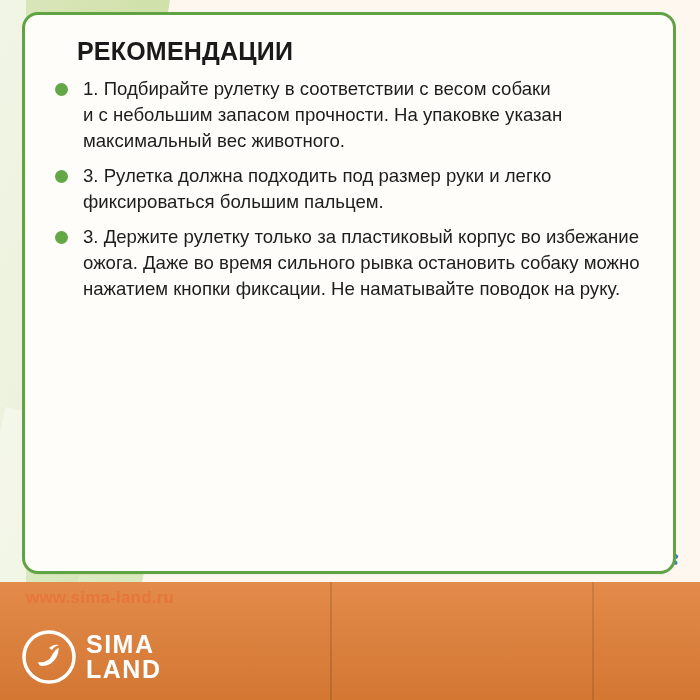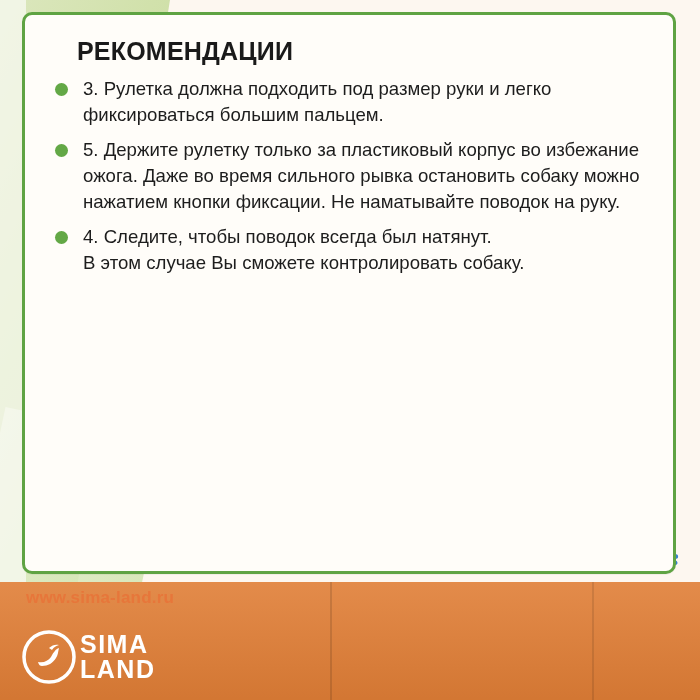--- a/index.html
+++ b/index.html
@@ -108,21 +108,21 @@
 
   
   .card {
     position: absolute;
     left: 22px;
     top: 12px;
     width: 654px;
     height: 562px;
     background: #fffdf9;
     border: 3px solid #5fa343;
-    border-radius: 10px;
+    border-radius: 16px;
     box-sizing: border-box;
     box-shadow: 0 1px 0 rgba(0,0,0,.04);
     overflow: hidden;
   }
   .card-inner {
     position: absolute;
     left: 0; top: 0;
     width: 100%;
     height: 100%;
     padding: 16px 22px 10px 28px;
@@ -173,21 +173,21 @@
     color: #e7763a;
     font-weight: bold;
     letter-spacing: .2px;
   }
   .logo-wrap {
     position: absolute;
     left: 22px;
     bottom: 14px;
     display: flex;
     align-items: center;
-    gap: 4px;
+    gap: 10px;
   }
   .logo-mark {
     width: 54px;
     height: 58px;
     flex: 0 0 auto;
   }
   .logo-text {
     color: #ffffff;
     font-weight: bold;
     font-size: 25px;
@@ -212,35 +212,36 @@
 
   <div class="orange-band"></div>
   <div class="band-seam"></div>
   <div class="band-seam2"></div>
 
   <div class="card">
     <div class="card-inner">
       <div class="card-title">РЕКОМЕНДАЦИИ</div>
 
       <ul class="rules">
+        <li class="rule">
+          <span class="bullet"></span>
+          <span class="rule-text">1. Подбирайте рулетку в соответствии с весом собаки
+и с небольшим запасом прочности. На упаковке указан
+максимальный вес животного.</span>
+        </li>
         <li class="rule">
           <span class="bullet"></span>
           <span class="rule-text">3. Рулетка должна подходить под размер руки и легко
 фиксироваться большим пальцем.</span>
         </li>
         <li class="rule">
           <span class="bullet"></span>
-          <span class="rule-text">5. Держите рулетку только за пластиковый корпус во избежание
+          <span class="rule-text">3. Держите рулетку только за пластиковый корпус во избежание
 ожога. Даже во время сильного рывка остановить собаку можно
 нажатием кнопки фиксации. Не наматывайте поводок на руку.</span>
-        </li>
-        <li class="rule">
-          <span class="bullet"></span>
-          <span class="rule-text">4. Следите, чтобы поводок всегда был натянут.
-В этом случае Вы сможете контролировать собаку.</span>
         </li>
       </ul>
     </div>
   </div>
 
   <div class="site-url">www.sima-land.ru</div>
 
   <div class="logo-wrap">
     <svg class="logo-mark" viewBox="0 0 54 58" aria-hidden="true">
       <circle cx="27" cy="29" r="25" fill="none" stroke="#ffffff" stroke-width="3.5"></circle>

